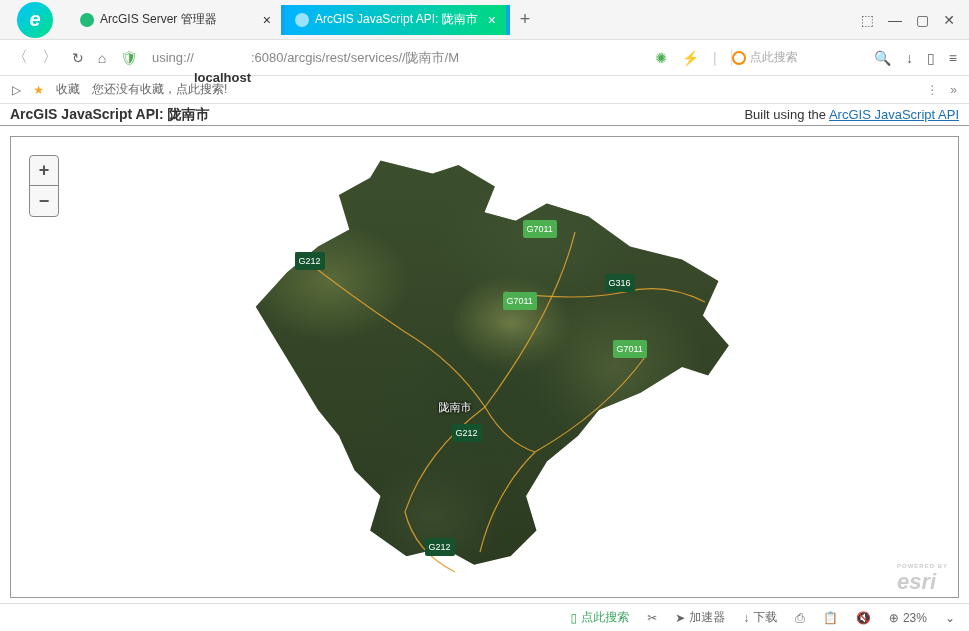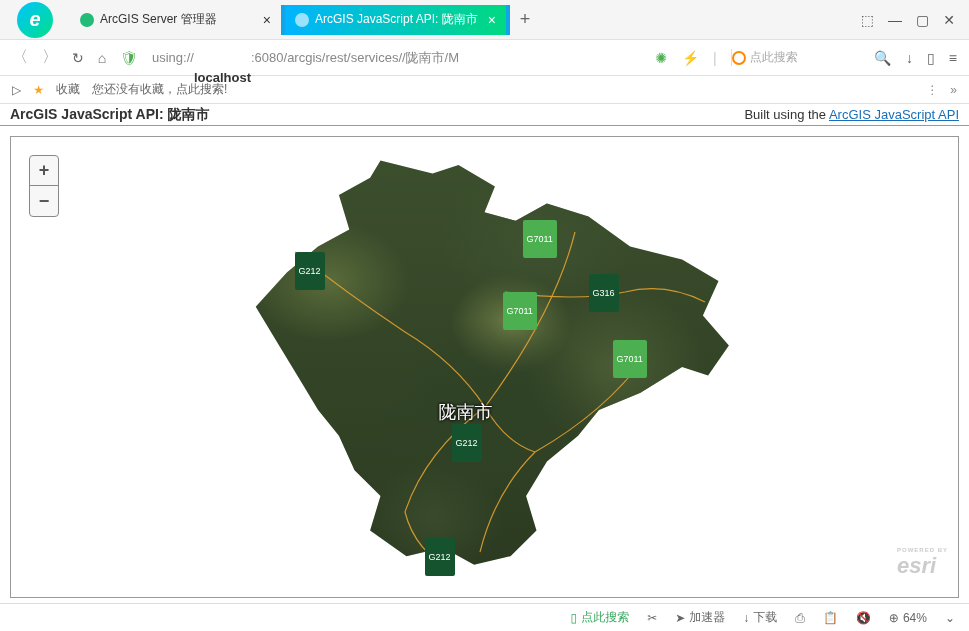--- a/index.html
+++ b/index.html
@@ -39,21 +39,21 @@
 .page-header { height: 22px; border-bottom:1px solid #999; display:flex; align-items:center; padding:0 10px; background:#fff; }
 .page-title { font-weight:bold; font-size:14px; color:#333; }
 .built-using { margin-left:auto; font-size:13px; color:#333; }
 .built-using a { color:#1a6fb7; text-decoration:underline; }
 
 
 .map-wrap { position:relative; margin:10px; border:1px solid #999; height: 462px; background:#fff; }
 .zoom-ctrl { position:absolute; top:18px; left:18px; width:30px; background:#f7f7f7; border:1px solid #888; border-radius:4px; overflow:hidden; z-index:5; }
 .zoom-btn { height:30px; display:flex; align-items:center; justify-content:center; font-size:18px; font-weight:bold; color:#555; border-bottom:1px solid #888; }
 .zoom-btn:last-child { border-bottom:none; }
-.esri-logo { position:absolute; bottom:18px; right:10px; color:#ccc; font-size:22px; font-weight:bold; font-style:italic; z-index:5; }
+.esri-logo { position:absolute; bottom:2px; right:10px; color:#ccc; font-size:22px; font-weight:bold; font-style:italic; z-index:5; }
 .esri-logo small { display:block; font-size:6px; letter-spacing:1px; font-style:normal; }
 
 
 .map-region { position:absolute; left:50%; top:50%; transform:translate(-50%,-50%); width:520px; height:430px; }
 .terrain { position:absolute; inset:0; background:
   radial-gradient(ellipse 80px 60px at 20% 30%, #5a6b3a, transparent),
   radial-gradient(ellipse 100px 70px at 60% 20%, #3e5230, transparent),
   radial-gradient(ellipse 120px 90px at 50% 60%, #2f4226, transparent),
   radial-gradient(ellipse 90px 80px at 75% 50%, #4a5b35, transparent),
   radial-gradient(ellipse 70px 60px at 40% 85%, #3a4a2c, transparent),
@@ -62,24 +62,24 @@
   clip-path: polygon(
     30% 2%, 40% 5%, 45% 3%, 52% 8%, 50% 14%, 56% 16%, 62% 12%, 70% 15%,
     78% 22%, 88% 25%, 95% 30%, 92% 38%, 97% 45%, 93% 52%, 88% 50%, 80% 56%,
     72% 60%, 68% 66%, 62% 72%, 58% 80%, 60% 88%, 55% 94%, 48% 96%, 42% 92%,
     35% 94%, 28% 88%, 30% 80%, 25% 74%, 22% 66%, 18% 60%, 14% 52%, 10% 44%,
     6% 36%, 12% 28%, 18% 22%, 24% 18%, 22% 10%, 28% 6%
   );
 }
 .road-svg { position:absolute; inset:0; }
 .road-svg path { stroke:#e0a030; stroke-width:1.2; fill:none; opacity:.9; }
-.route-label { position:absolute; font-size:9px; padding:14px 4px; border-radius:2px; color:#fff; white-space:nowrap; }
+.route-label { position:absolute; font-size:9px; padding:4px 4px; border-radius:2px; color:#fff; white-space:nowrap; }
 .route-label.green { background:#4caf50; }
 .route-label.red { background:#14532d; }
-.city-label { position:absolute; color:#fff; font-size:18px; text-shadow:0 0 3px #000,0 0 3px #000; }
+.city-label { position:absolute; color:#fff; font-size:11px; text-shadow:0 0 3px #000,0 0 3px #000; }
 
 
 .statusbar { position:absolute; bottom:0; left:0; right:0; height:28px; border-top:1px solid #ddd; display:flex; align-items:center; justify-content:flex-end; gap:18px; padding:0 14px; font-size:12px; color:#666; }
 .status-item { display:flex; align-items:center; gap:4px; }
 .status-green { color:#3ba860; }
 </style>
 </head>
 <body>
 
 <div class="titlebar">
@@ -161,21 +161,21 @@
       <path d="M70,100 Q120,140 180,180 Q230,210 260,255 Q280,290 310,300"></path>
       <path d="M310,300 Q270,340 255,400"></path>
       <path d="M260,255 Q330,160 350,80"></path>
       <path d="M310,300 Q380,260 420,205"></path>
       <path d="M280,140 Q350,150 400,140 Q440,130 480,150"></path>
       <path d="M260,255 Q200,300 180,360 Q190,400 230,420"></path>
     </svg>
     <div class="route-label red" style="left:70px; top:100px">G212</div>
     <div class="route-label green" style="left:298px; top:68px">G7011</div>
     <div class="route-label green" style="left:278px; top:140px">G7011</div>
-    <div class="route-label red" style="left:364px; top:122px">G316</div>
+    <div class="route-label red" style="left:380px; top:122px">G316</div>
     <div class="route-label green" style="left:388px; top:188px">G7011</div>
     <div class="city-label" style="left:214px; top:248px">陇南市</div>
     <div class="route-label red" style="left:227px; top:272px">G212</div>
     <div class="route-label red" style="left:200px; top:386px">G212</div>
   </div>
 
   <div class="esri-logo">
     <small>POWERED BY</small>
     <span>esri</span>
   </div>
@@ -201,18 +201,18 @@
       <span>⎙</span>
     </div>
   <div class="status-item">
       <span>📋</span>
     </div>
   <div class="status-item">
       <span>🔇</span>
     </div>
   <div class="status-item">
       <span>⊕</span>
-      <span>64%</span>
+      <span>23%</span>
     </div>
   <div class="status-item">
       <span>⌄</span>
     </div>
 </div>
 
 </body></html>

